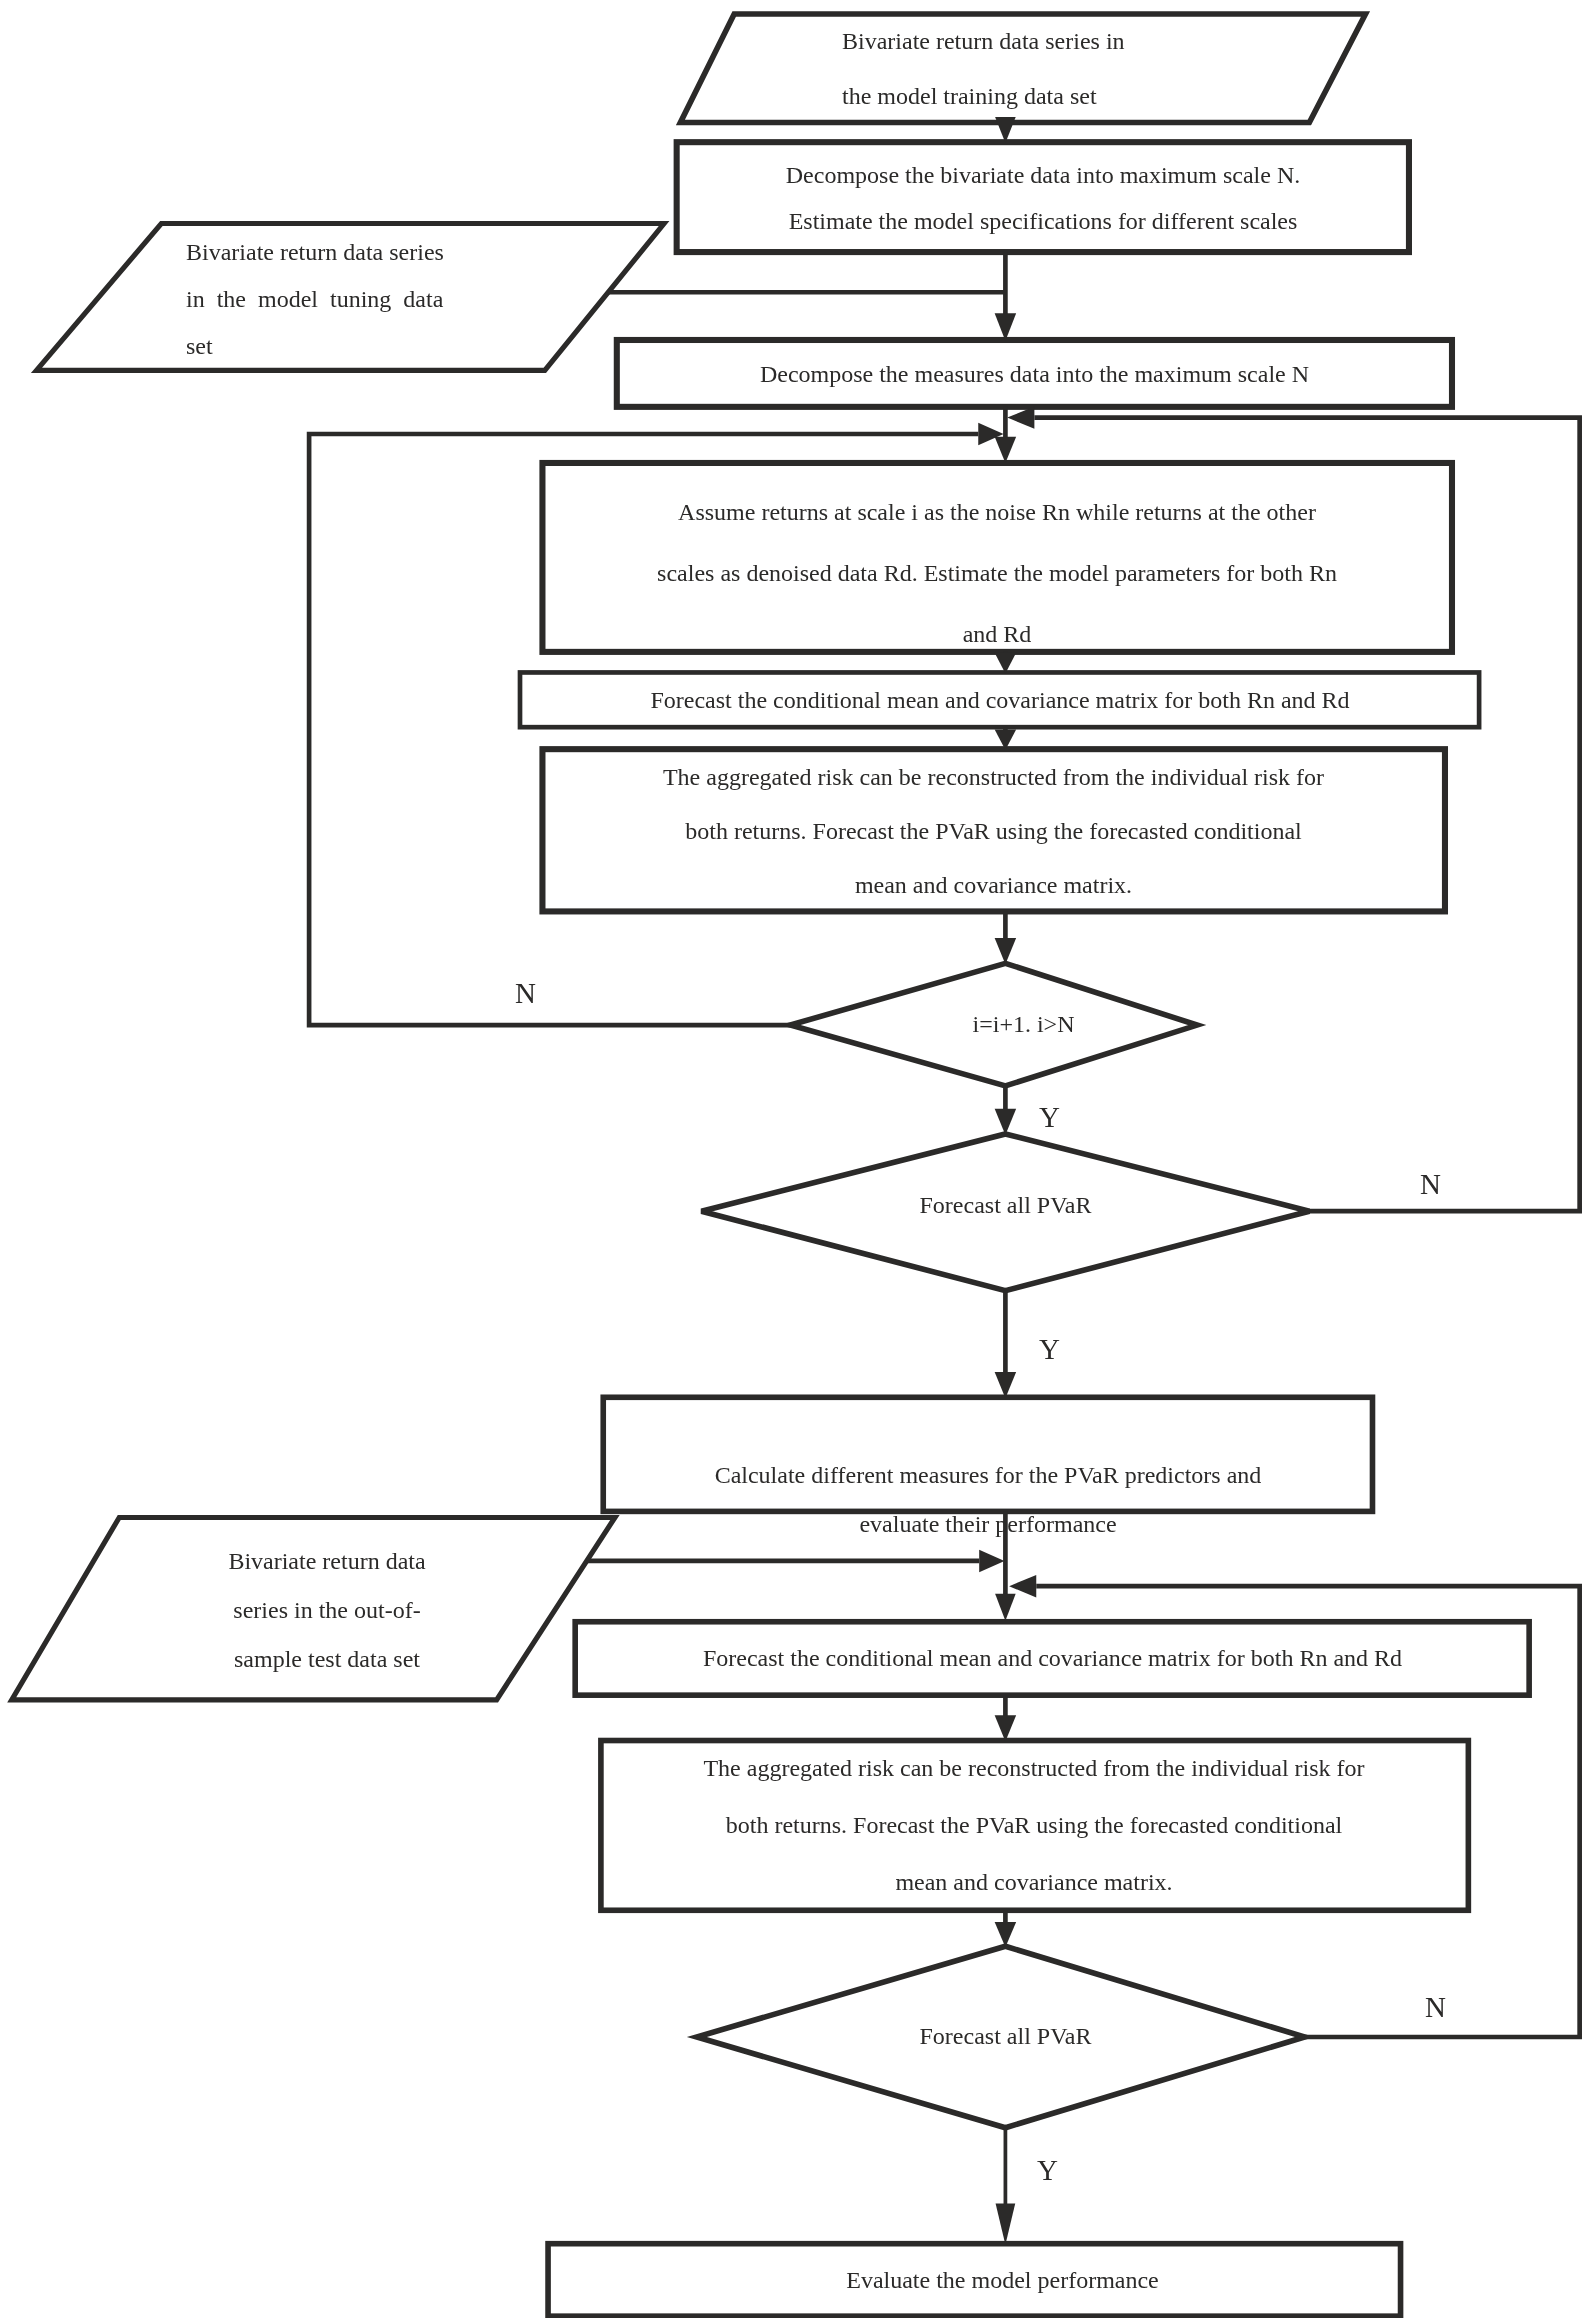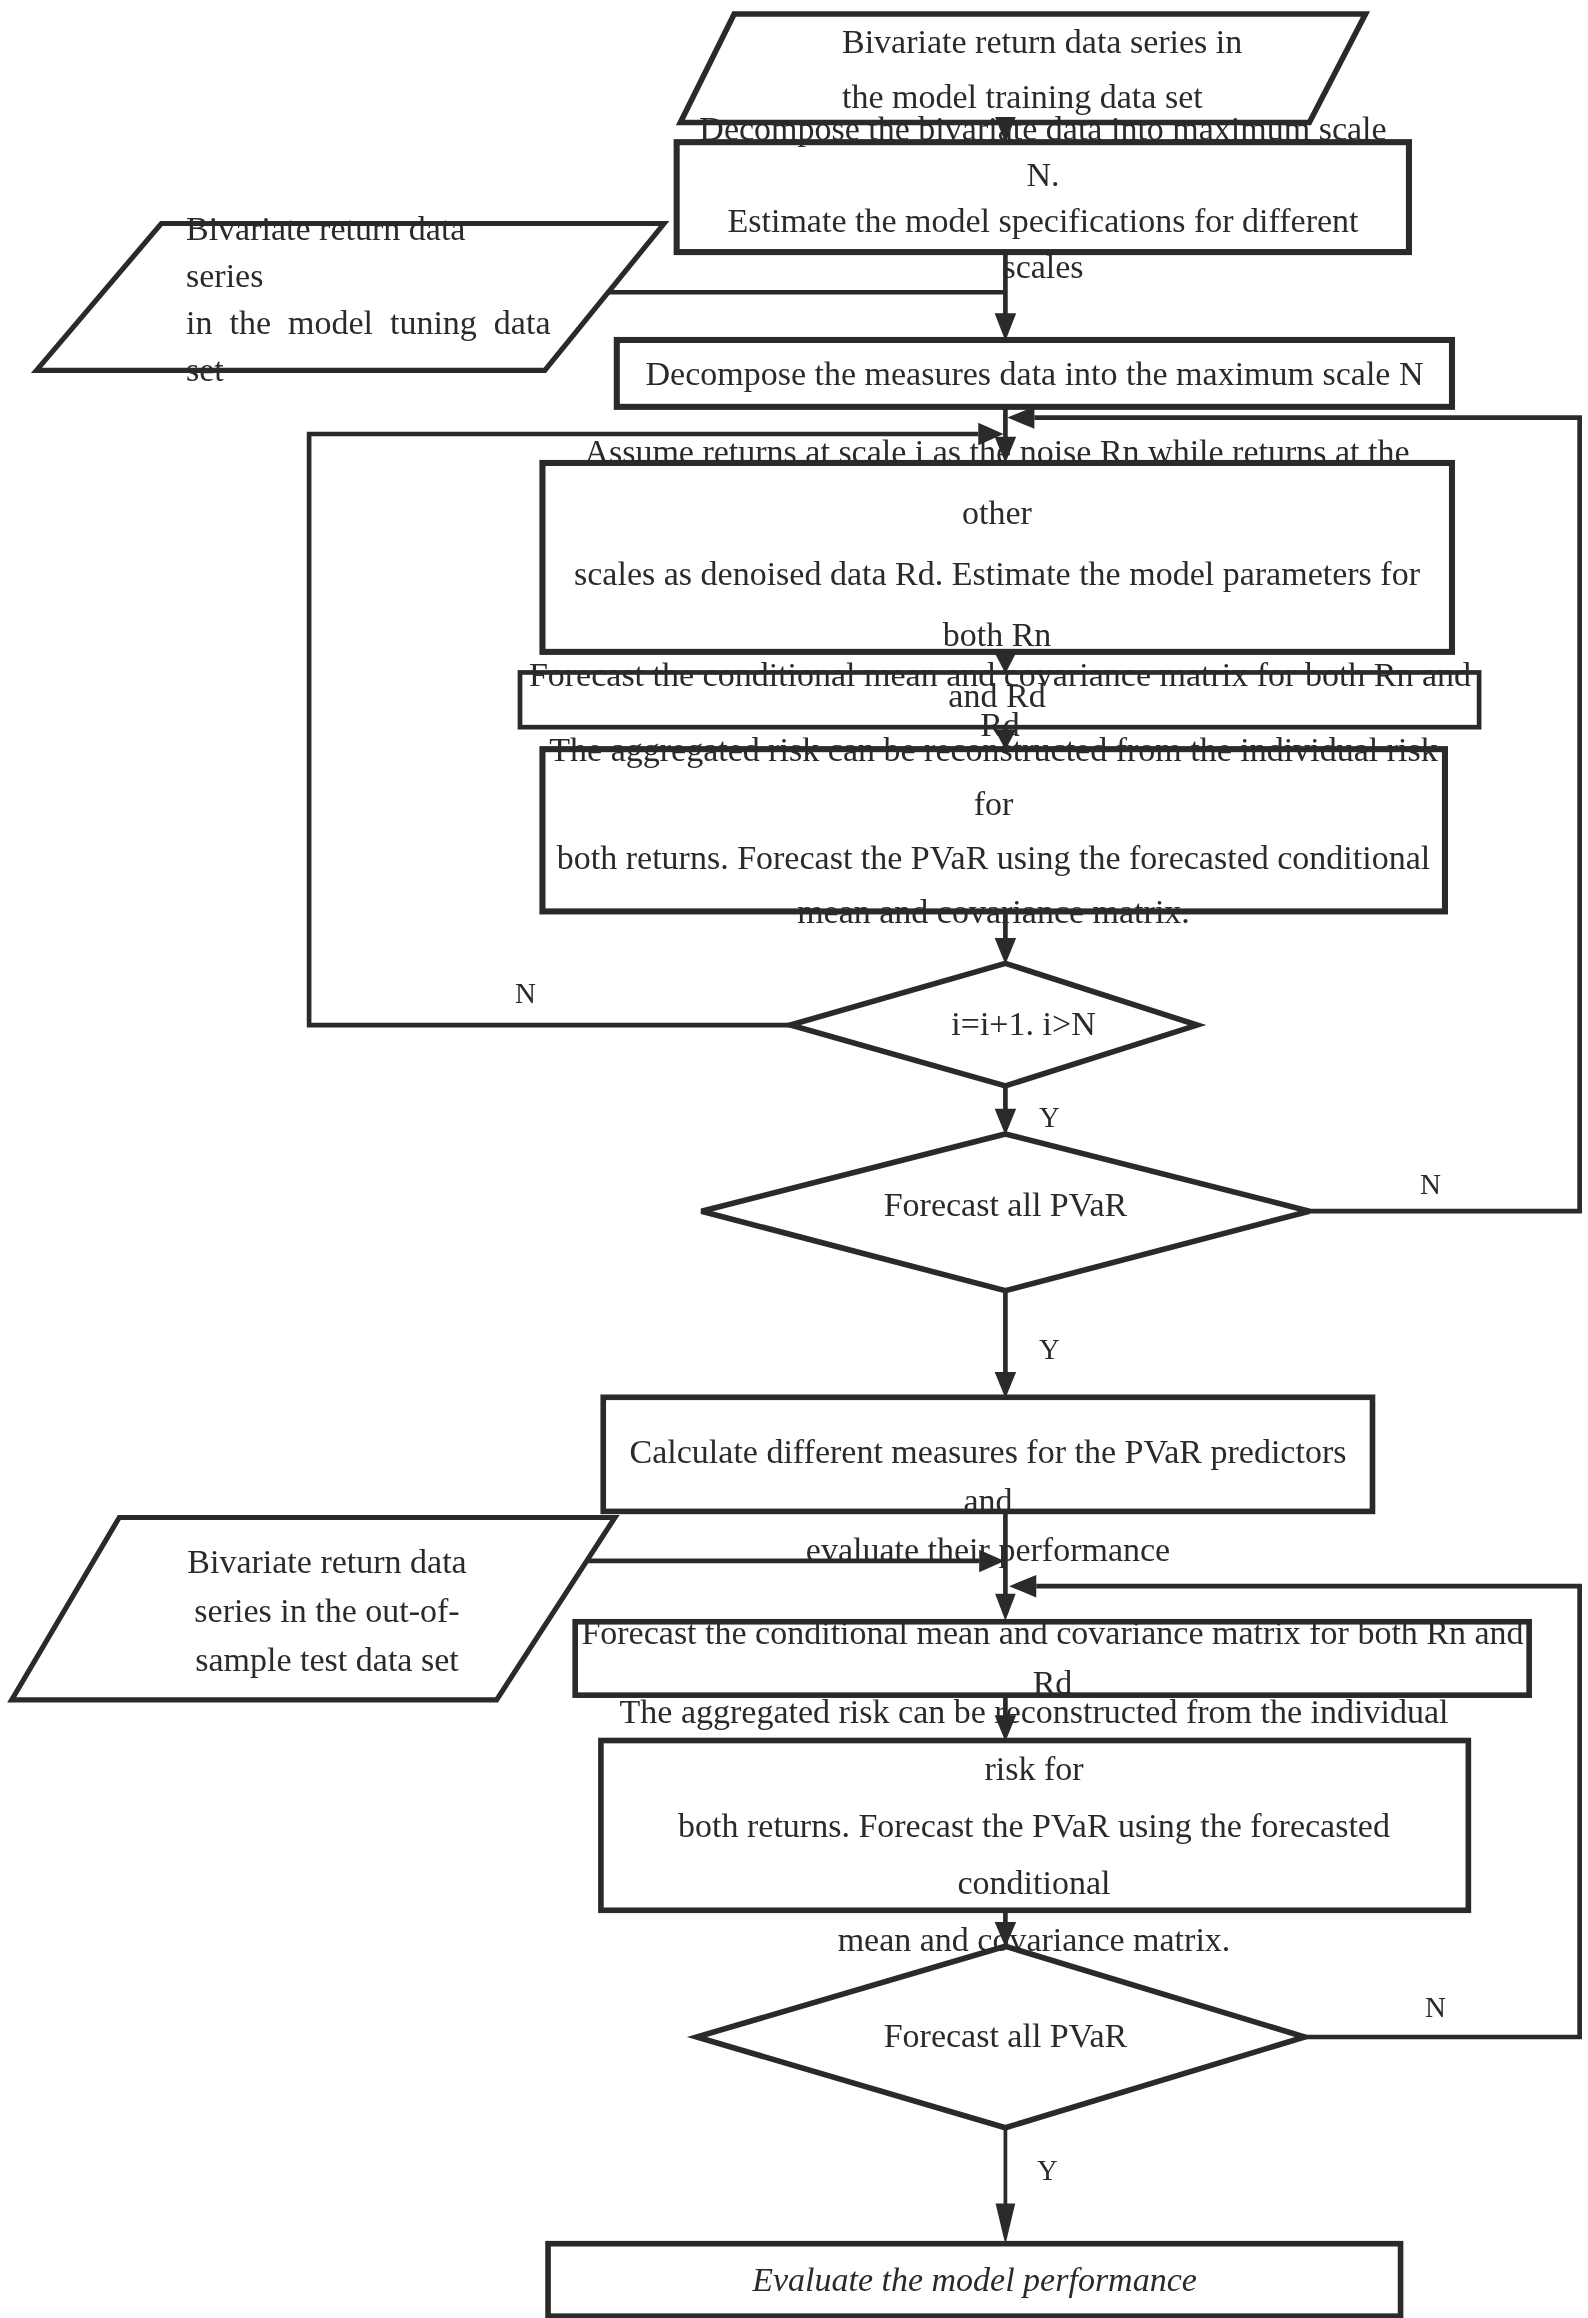--- a/index.html
+++ b/index.html
@@ -9,21 +9,21 @@
     background:#ffffff;
     font-family:"Liberation Serif","DejaVu Serif",serif;
     color:#2b2a29;
   }
   .stage svg{position:absolute;left:0;top:0;}
   .node-text{
     position:absolute;
     display:flex;flex-direction:column;justify-content:center;
     text-align:center;
     white-space:pre-wrap;
-    font-size:34px;line-height:50px;
+    font-size:24px;line-height:50px;
     color:#2b2a29;
     letter-spacing:0px;
   }
   .left-align{text-align:left;}
   .branch-label{
     position:absolute;
     font-size:29px;line-height:42px;
     text-align:center;color:#2b2a29;
   }
   
@@ -34,21 +34,21 @@
   #t-box5 {left:548px;top:467px; width:898px;height:213px;line-height:61px;}
   #t-box6 {left:526px;top:674px;width:948px;height:51px;}
   #t-box7 {left:540px;top:753px;width:907px;height:155px;line-height:54px;}
   #t-d1   {left:883px;top:997px;width:281px; height:54px;}
   #t-d2   {left:807px;top:1177px;width:397px; height:55px;}
   #t-boxC {left:608px;top:1460px;width:760px;height:80px;line-height:49px;}
   #t-p3   {left:154px; top:1538px;width:346px; height:145px;line-height:49px;}
   #t-boxD {left:581px;top:1623px;width:943px;height:70px;}
   #t-boxE {left:606px;top:1744px;width:856px;height:162px;line-height:57px;}
   #t-d3   {left:807px;top:2005px;width:397px; height:61px;}
-  #t-boxF {left:554px;top:2245px;width:841px;height:69px;font-style:italic;}
+  #t-boxF {left:582px;top:2245px;width:841px;height:69px;}
 
   #lbl-n1{left:493px;top:972px;width:65px;height:44px;}
   #lbl-y1{left:1024px;top:1096px;width:51px;height:44px;}
   #lbl-n2{left:1398px;top:1163px;width:65px;height:44px;}
   #lbl-y2{left:1024px;top:1328px;width:51px;height:44px;}
   #lbl-n3{left:1403px;top:1986px;width:65px;height:44px;}
   #lbl-y3{left:1022px;top:2149px;width:51px;height:44px;}
 </style>
 </head>
 <body>

